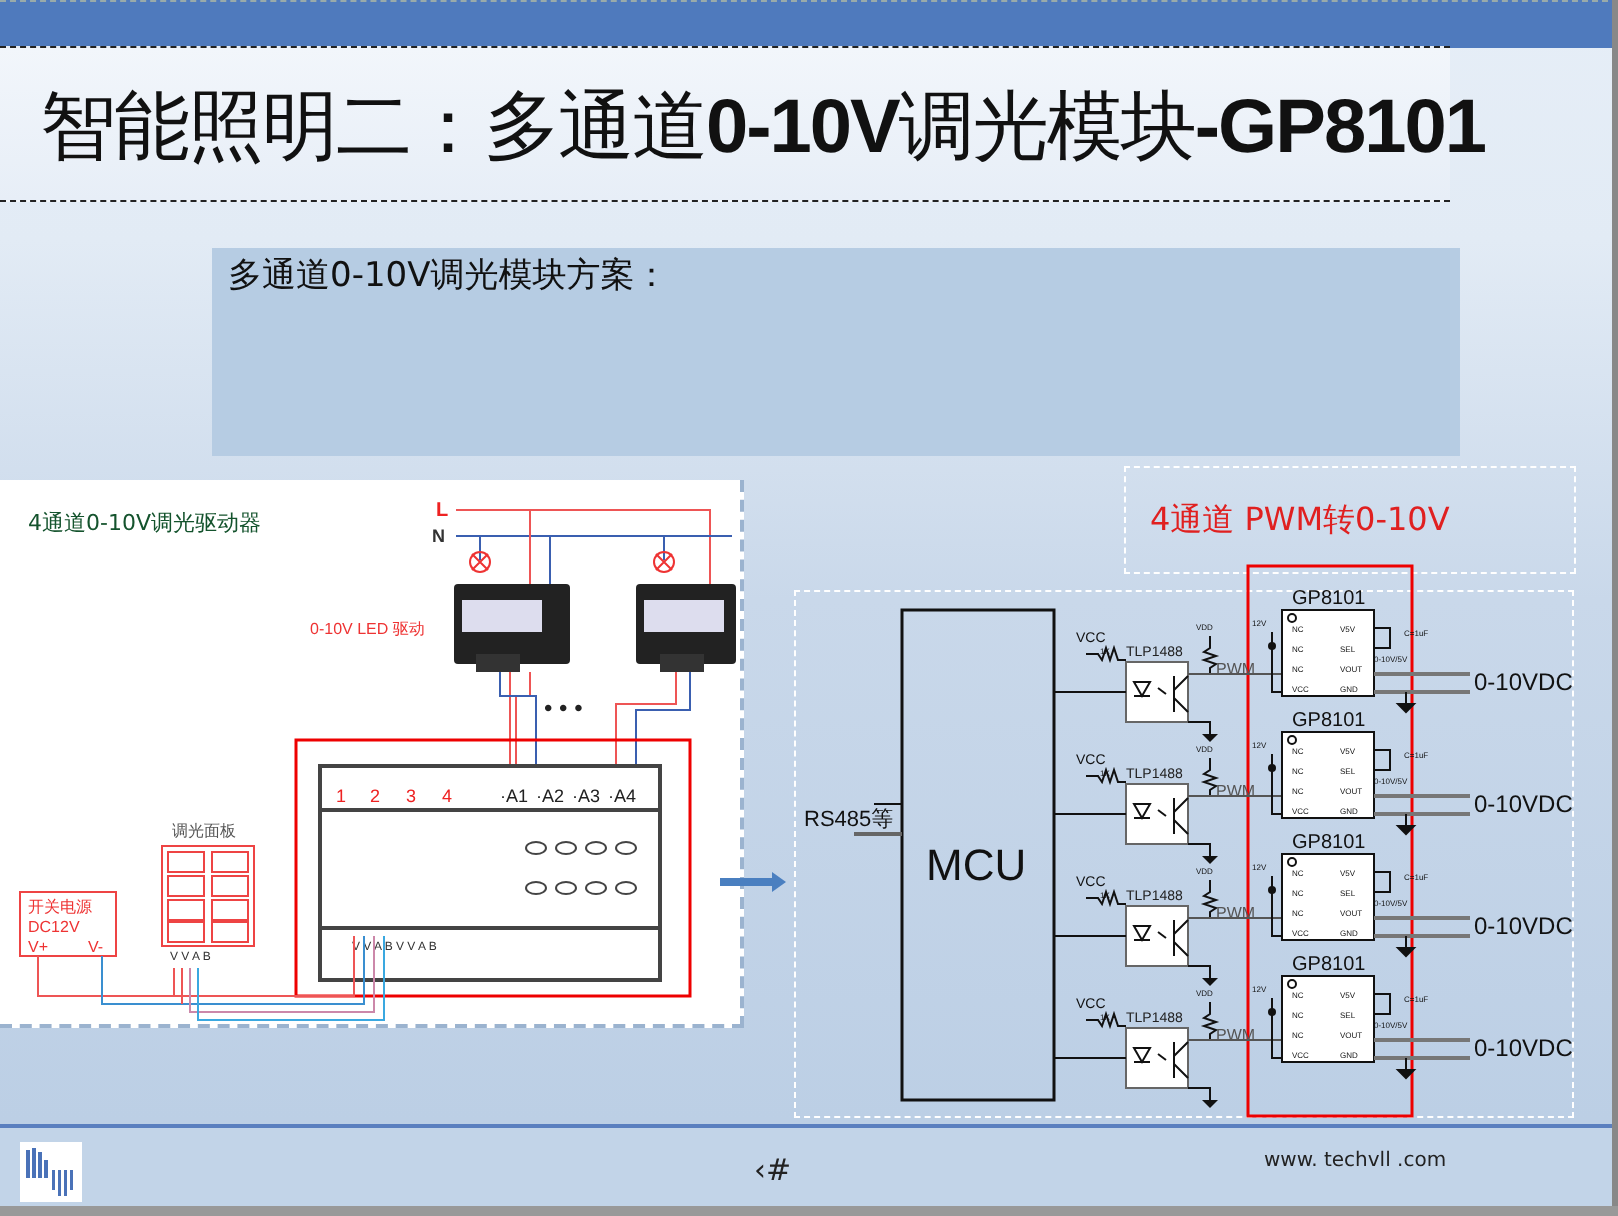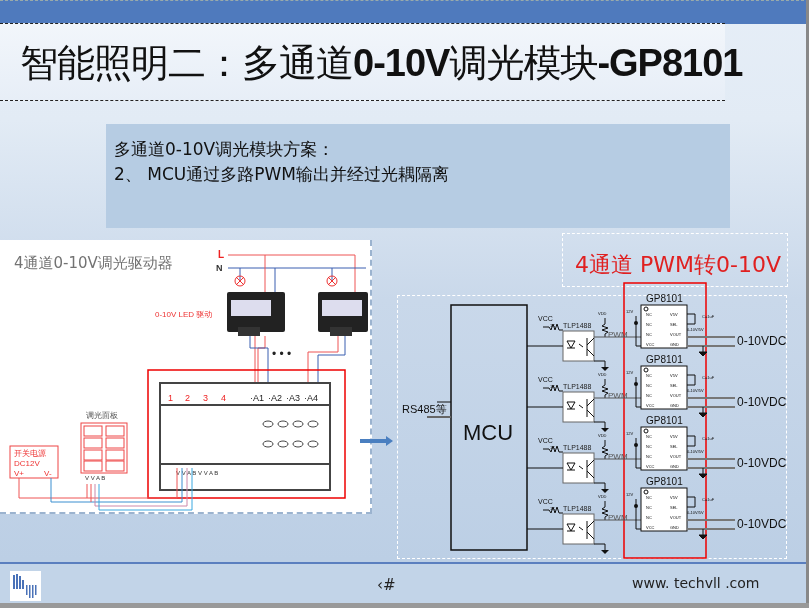--- a/index.html
+++ b/index.html
@@ -9,50 +9,49 @@
   .topbar { position:absolute; left:0; top:0; width:809px; height:23px; background:#4f7abd;
             border-top:1px dashed #9aa; }
   .title-box { position:absolute; left:0; top:23px; width:725px; height:76px;
                border-top:1px dashed #222; border-bottom:1px dashed #222;
                background: linear-gradient(#f2f6fb, #e7eef7); }
   .title { position:absolute; left:20px; top:14px; font-size:38px; color:#111; white-space:nowrap;
            font-family:"DejaVu Sans", sans-serif; letter-spacing:-1px; }
   .title b { font-family:"Liberation Sans", sans-serif; font-weight:bold; font-size:38px; }
   .right-edge { position:absolute; right:0; top:0; width:3px; height:608px; background:#888; }
   .scheme { position:absolute; left:106px; top:124px; width:624px; height:104px; background:#b6cce3;
-            padding:13px 8px; box-sizing:border-box; font-size:17px; color:#111; line-height:25px; }
+            padding:2px 8px; box-sizing:border-box; font-size:17px; color:#111; line-height:25px; }
   .scheme div { white-space:nowrap; }
   .left-panel { position:absolute; left:0; top:240px; width:370px; height:272px; background:#fff;
                 border-right:2px dashed #9bb3cf; border-bottom:2px dashed #9bb3cf; }
-  .lp-title { position:absolute; left:14px; top:14px; font-size:15px; color:#737373; }
+  .lp-title { position:absolute; left:14px; top:14px; font-size:11px; color:#14532d; }
   .right-label-box { position:absolute; left:562px; top:233px; width:224px; height:52px;
                      border:1px dashed #fff; }
-  .right-label { position:absolute; left:12px; top:16px; font-size:22px; color:#e02020; white-space:nowrap; }
+  .right-label { position:absolute; left:12px; top:16px; font-size:16px; color:#e02020; white-space:nowrap; }
   .right-panel { position:absolute; left:397px; top:295px; width:388px; height:262px;
                  border:1px dashed #fff; }
   .footer-line { position:absolute; left:0; top:562px; width:806px; height:2px; background:#5a7fbf; }
   .footer { position:absolute; left:0; top:564px; width:806px; height:44px; background:#c2d4e8; }
   .logo { position:absolute; left:10px; top:7px; width:31px; height:30px; background:#fff; }
   .pagenum { position:absolute; left:377px; top:12px; font-size:15px; color:#222; }
-  .site { position:absolute; left:632px; top:11px; font-size:14px; color:#222; }
+  .site { position:absolute; left:632px; top:11px; font-size:10px; color:#222; }
   .bottom-bar { position:absolute; left:0; top:603px; width:809px; height:5px; background:#999; }
   svg text { font-family:"Liberation Sans", sans-serif; }
 </style>
 </head>
 <body>
 
 <div class="topbar"></div>
 <div class="title-box">
   <div class="title"><span>智能照明二：多通道</span><b>0-10V</b><span>调光模块</span><b>-GP8101</b></div>
 </div>
 <div class="right-edge"></div>
 
 <div class="scheme">
   <div>多通道0-10V调光模块方案：</div>
-  <div>2、 MCU通过多路PWM输出并经过光耦隔离</div>
 </div>
 
 <div class="left-panel">
   <div class="lp-title">4通道0-10V调光驱动器</div>
   <svg width="370" height="272" style="position:absolute;left:0;top:0">
 
     <text x="218" y="18" font-size="10" fill="#e22" font-weight="bold">L</text>
     <text x="216" y="31" font-size="9" fill="#333" font-weight="bold">N</text>
     <path d="M228 15 H355 V60" stroke="#e55" fill="none"></path>
     <path d="M228 28 H366" stroke="#3a5fb0" fill="none"></path>

